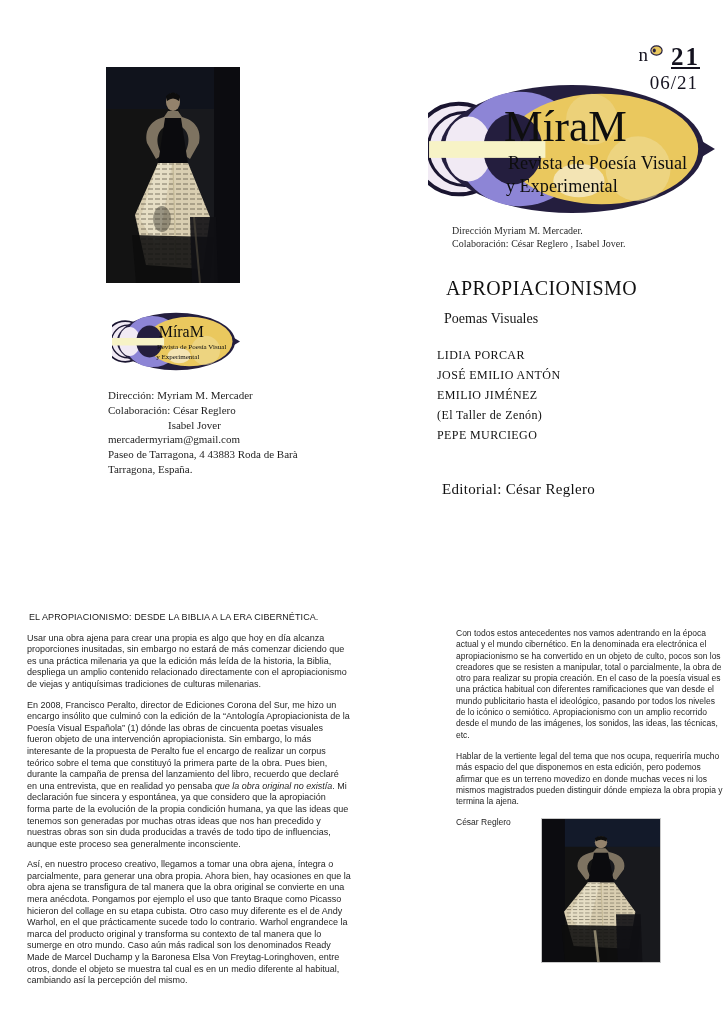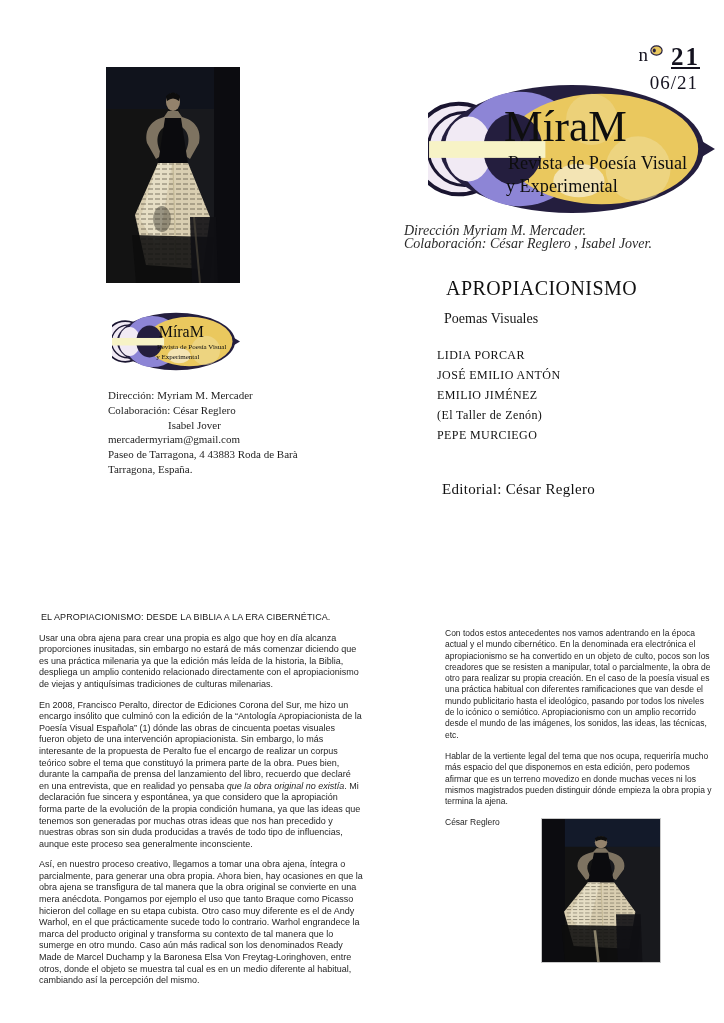--- a/index.html
+++ b/index.html
@@ -17,43 +17,43 @@
   .issue-n{font-size:19px;line-height:22px;}
   .issue-eye{margin-top:1px;}
   .issue-num{font-size:25px;line-height:26px;font-weight:600;letter-spacing:2px;margin-left:6px;text-decoration:underline;}
   .issue-date{font-size:19px;line-height:22px;margin-top:2px;padding-right:2px;letter-spacing:1px;text-align:right;}
 
   
   .logo-big{left:428px;top:80px;}
   .logo-small{left:112px;top:310px;}
 
   
-  .masthead{left:404px;top:224px;font-size:14px;line-height:13px;color:#2b2b2b;font-style:italic;}
+  .masthead{left:452px;top:224px;font-size:10px;line-height:13px;color:#2b2b2b;}
 
   
   .feature-title{left:446px;top:276px;font-size:21px;letter-spacing:.5px;color:#101010;
     transform:scaleX(.95);transform-origin:left top;white-space:nowrap;}
   .feature-subtitle{left:444px;top:311px;font-size:14px;color:#161616;}
   .feature-authors{left:437px;top:345px;font-size:12px;line-height:20px;color:#101010;letter-spacing:.4px;}
   .feature-editorial{left:442px;top:451px;font-size:15px;color:#101010;letter-spacing:.3px;margin-top:30px;}
 
   
   .contact{left:108px;top:388px;font-size:11px;line-height:14.8px;color:#1d1d1d;}
   .contact .indent{padding-left:60px;}
 
   
   .photo-tl{left:106px;top:67px;width:134px;height:216px;}
   .photo-br{left:541px;top:818px;width:120px;height:145px;border:1px solid #c9c9c9;box-sizing:border-box;}
   .photo-tl svg,.photo-br svg{display:block;width:100%;height:100%;}
 
   
-  .article-left{left:39px;top:612px;width:324px;font-size:9px;line-height:11.6px;color:#1f1f1f;}
+  .article-left{left:27px;top:612px;width:324px;font-size:9px;line-height:11.6px;color:#1f1f1f;}
   .article-left h4{font-size:9px;font-weight:500;margin:0 0 9px 2px;letter-spacing:.1px;color:#181818;}
   .article-left p{margin:0 0 9px 0;text-align:left;}
-  .article-right{left:445px;top:628px;width:268px;font-size:8.5px;line-height:11.3px;color:#1f1f1f;}
+  .article-right{left:456px;top:628px;width:268px;font-size:8.5px;line-height:11.3px;color:#1f1f1f;}
   .article-right p{margin:0 0 10px 0;}
   .signature{margin-top:4px;}
   em{font-style:italic;}
 </style>
 </head>
 <body>
 
 <div class="abs photo-tl">
   <svg viewBox="0 0 134 216" preserveAspectRatio="none">
     <defs>

